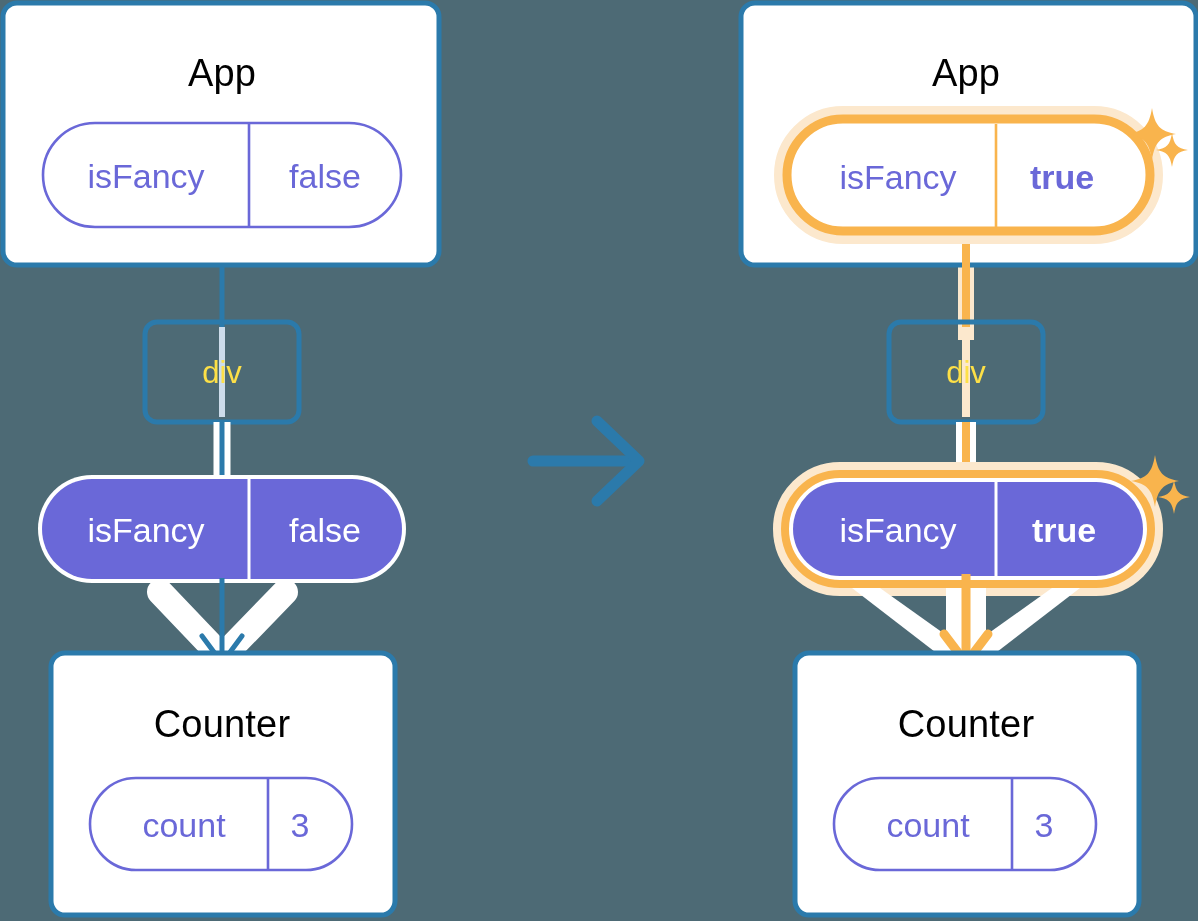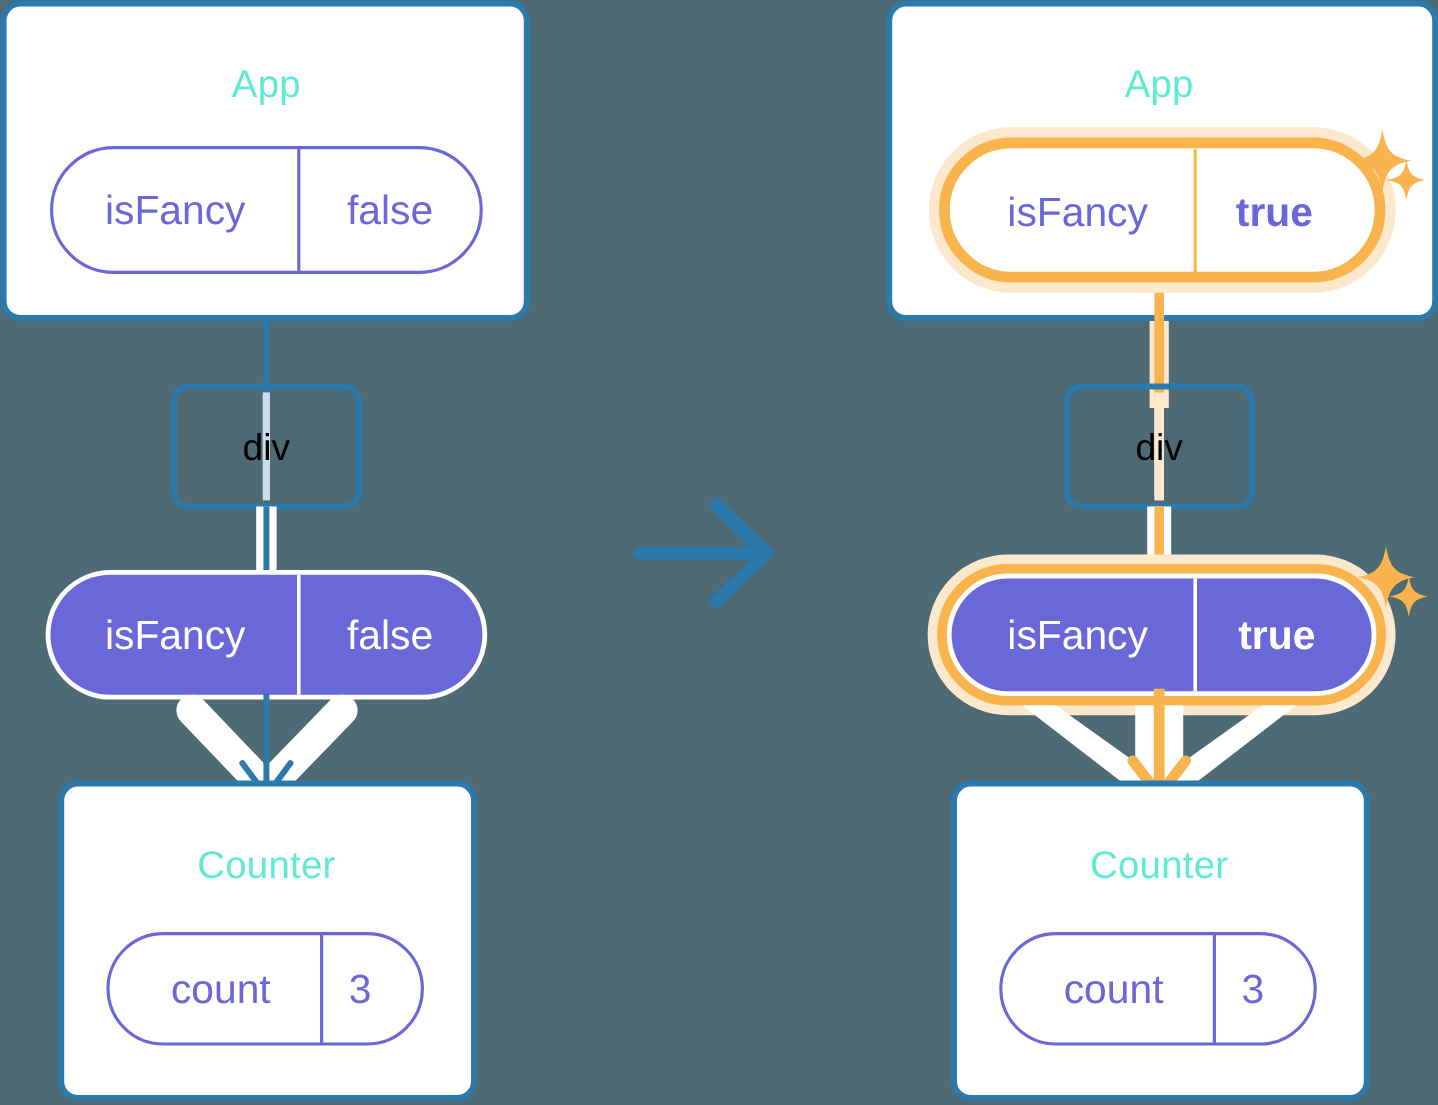--- a/index.html
+++ b/index.html
@@ -22,37 +22,37 @@
     left: 0; top: 0;
     width: 1198px;
     height: 921px;
   }
   .txt {
     position: absolute;
     white-space: nowrap;
     pointer-events: none;
   }
   .comp-title {
-    color: #5eead4;
-    font-size: 32px;
+    color: #000000;
+    font-size: 38px;
     font-weight: 400;
     letter-spacing: 0.2px;
   }
   .pill-label-outline {
     color: #6a68d8;
     font-size: 34px;
   }
   .pill-label-filled {
     color: #ffffff;
     font-size: 34px;
   }
   .pill-label-filled.bold { font-weight: bold; }
   .pill-label-outline.bold { font-weight: bold; }
   .div-label {
-    color: #000000;
+    color: #fde047;
     font-size: 31px;
   }
   .ctr { transform: translateX(-50%); }
 </style>
 </head>
 <body>
 
 <div id="stage">
 
   <svg class="layer" viewBox="0 0 1198 921">

